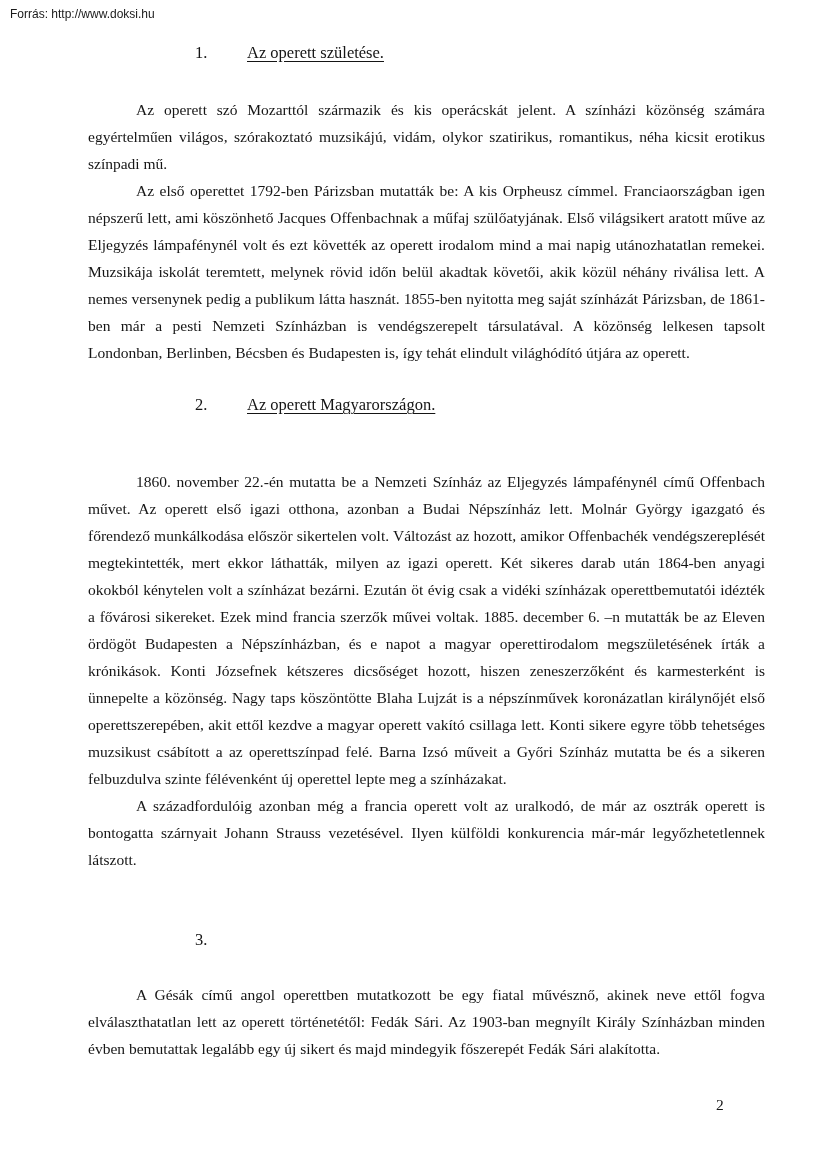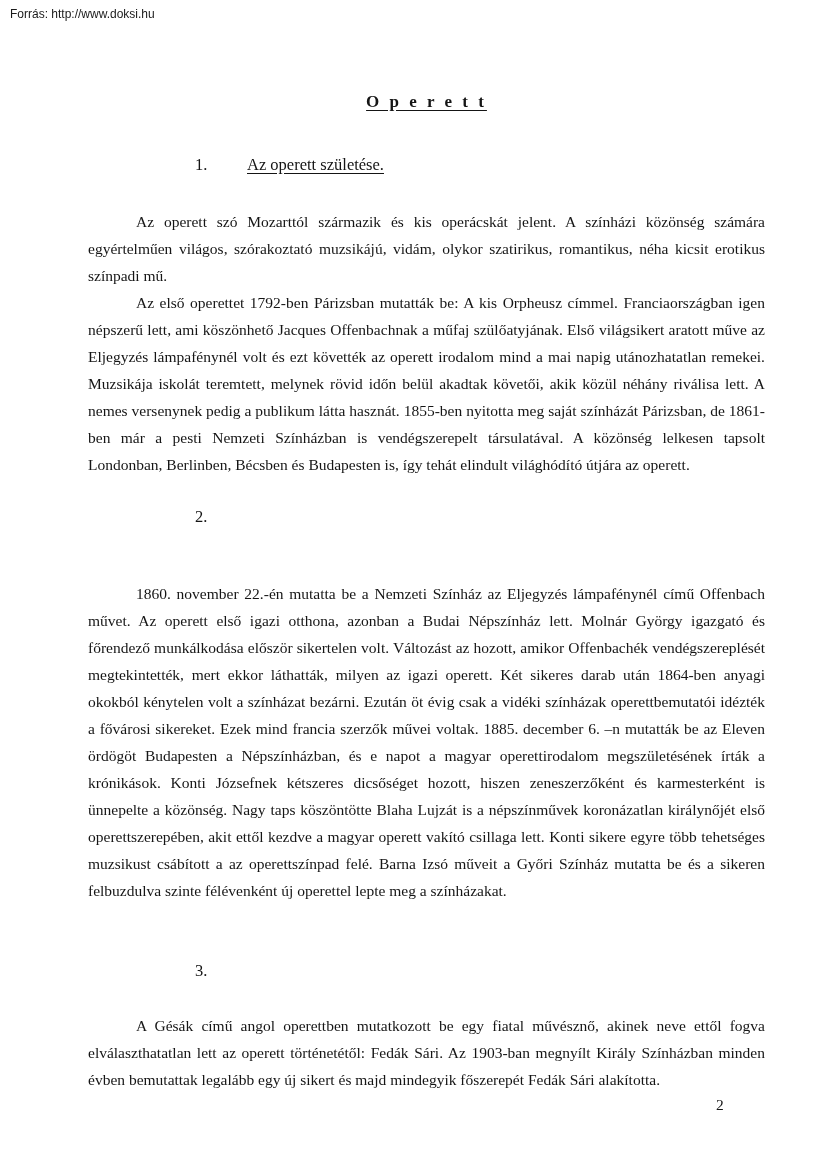--- a/index.html
+++ b/index.html
@@ -76,33 +76,34 @@
 </style>
 </head>
 <body>
 
 <div class="page">
 
   <div class="source-line">Forrás: http://www.doksi.hu</div>
 
   <div class="content">
 
-    <div class="doc-title">O p e r e t t</div>
 
     <div class="section-heading h1-gap">
       <span class="num">1.</span>
       <span class="txt">Az operett születése.</span>
     </div>
     <p class="body-para after-h1">Az operett szó Mozarttól származik és kis operácskát jelent. A színházi közönség számára egyértelműen világos, szórakoztató muzsikájú, vidám, olykor szatirikus, romantikus, néha kicsit erotikus színpadi mű.</p>
     <p class="body-para">Az első operettet 1792-ben Párizsban mutatták be: A kis Orpheusz címmel. Franciaországban igen népszerű lett, ami köszönhető Jacques Offenbachnak a műfaj szülőatyjának. Első világsikert aratott műve az Eljegyzés lámpafénynél volt és ezt követték az operett irodalom mind a mai napig utánozhatatlan remekei. Muzsikája iskolát teremtett, melynek rövid időn belül akadtak követői, akik közül néhány riválisa lett. A nemes versenynek pedig a publikum látta hasznát. 1855-ben nyitotta meg saját színházát Párizsban, de 1861-ben már a pesti Nemzeti Színházban is vendégszerepelt társulatával. A közönség lelkesen tapsolt Londonban, Berlinben, Bécsben és Budapesten is, így tehát elindult világhódító útjára az operett.</p>
 
     <div class="section-heading h2-gap">
       <span class="num">2.</span>
+      <span class="txt">Az operett Magyarországon.</span>
     </div>
     <p class="body-para">1860. november 22.-én mutatta be a Nemzeti Színház az Eljegyzés lámpafénynél című Offenbach művet. Az operett első igazi otthona, azonban a Budai Népszínház lett. Molnár György igazgató és főrendező munkálkodása először sikertelen volt. Változást az hozott, amikor Offenbachék vendégszereplését megtekintették, mert ekkor láthatták, milyen az igazi operett. Két sikeres darab után 1864-ben anyagi okokból kénytelen volt a színházat bezárni. Ezután öt évig csak a vidéki színházak operettbemutatói idézték a fővárosi sikereket. Ezek mind francia szerzők művei voltak. 1885. december 6. –n mutatták be az Eleven ördögöt Budapesten a Népszínházban, és e napot a magyar operettirodalom megszületésének írták a krónikások. Konti Józsefnek kétszeres dicsőséget hozott, hiszen zeneszerzőként és karmesterként is ünnepelte a közönség. Nagy taps köszöntötte Blaha Lujzát is a népszínművek koronázatlan királynőjét első operettszerepében, akit ettől kezdve a magyar operett vakító csillaga lett. Konti sikere egyre több tehetséges muzsikust csábított a az operettszínpad felé. Barna Izsó műveit a Győri Színház mutatta be és a sikeren felbuzdulva szinte félévenként új operettel lepte meg a színházakat.</p>
+    <p class="body-para">A századfordulóig azonban még a francia operett volt az uralkodó, de már az osztrák operett is bontogatta szárnyait Johann Strauss vezetésével. Ilyen külföldi konkurencia már-már legyőzhetetlennek látszott.</p>
 
     <div class="section-heading h3-gap">
       <span class="num">3.</span>
     </div>
     <p class="body-para">A Gésák című angol operettben mutatkozott be egy fiatal művésznő, akinek neve ettől fogva elválaszthatatlan lett az operett történetétől: Fedák Sári. Az 1903-ban megnyílt Király Színházban minden évben bemutattak legalább egy új sikert és majd mindegyik főszerepét Fedák Sári alakította.</p>
 
   </div>
 
   <div class="page-number">2</div>
 

